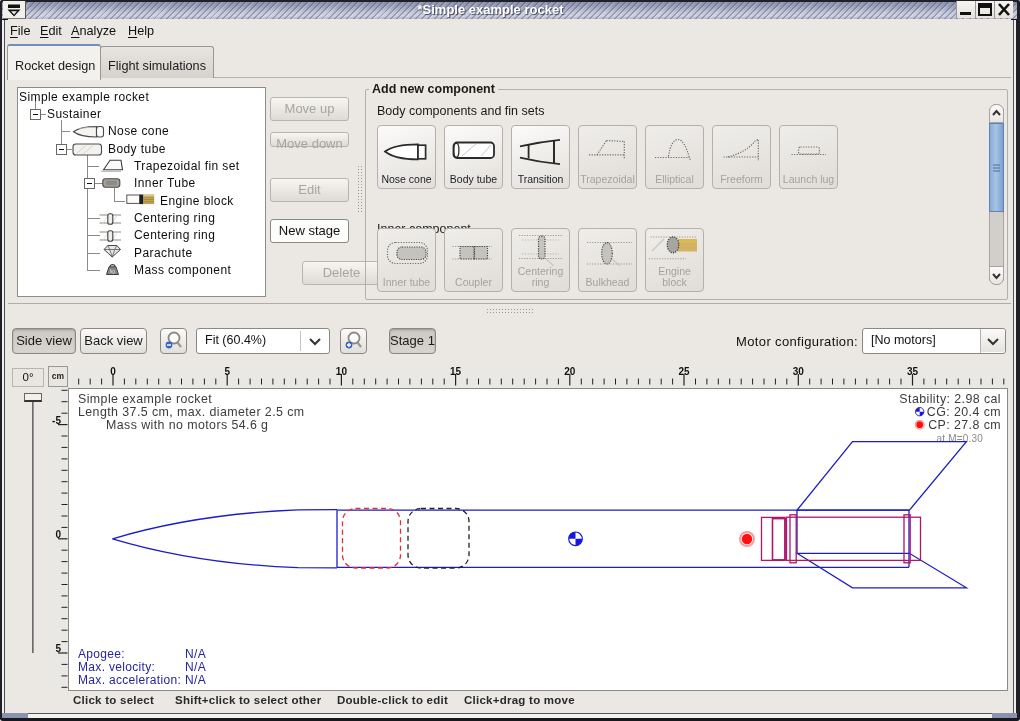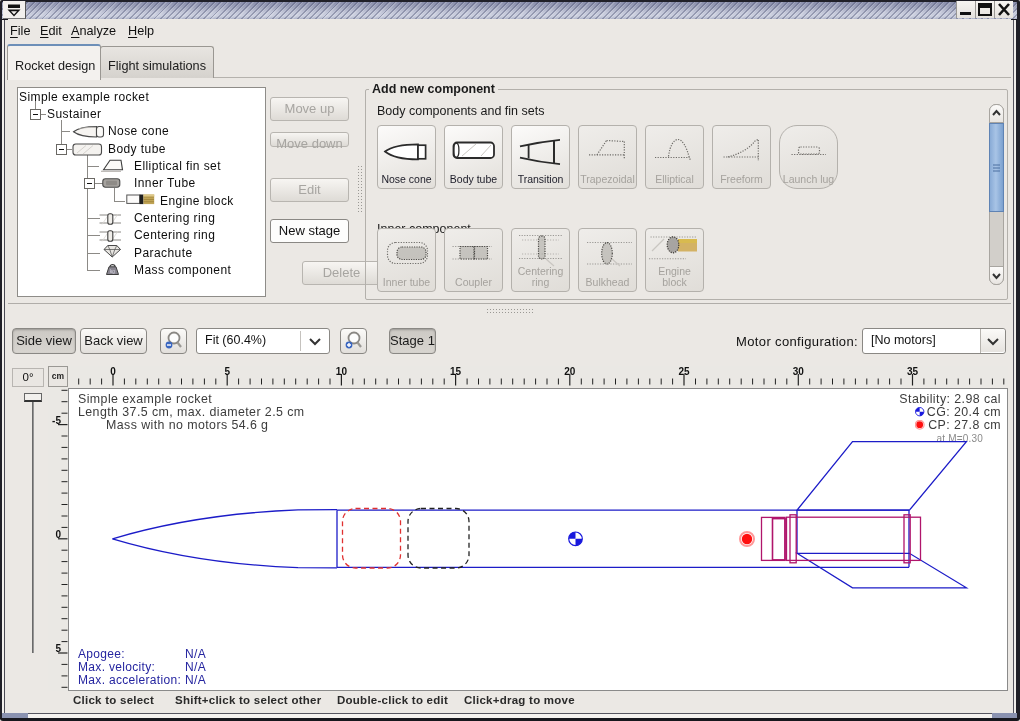--- a/index.html
+++ b/index.html
@@ -71,20 +71,21 @@
   <div class="abs" id="frame-top"></div>
   <div class="abs" id="frame-left"></div>
   <div class="abs" id="frame-right"></div>
   <div class="abs" id="frame-accl"></div>
   <div class="abs" id="frame-accr"></div>
   <div class="abs" id="frame-bottom"></div>
 
   <div class="abs" id="titlebar">
       <div class="stripes"></div>
     </div>
+  <div class="abs" id="title-text">*Simple example rocket</div>
   <div class="abs" id="sysbtn">
     <svg width="22" height="17">
         <rect x="5" y="3.5" width="12" height="3.5" fill="#111"></rect>
         <path d="M4.5 8.5 L17.5 8.5 L11 15.5 Z" fill="#111"></path>
         <path d="M8 10.3 L14 10.3 L11 13.5 Z" fill="#f2f0ed"></path>
       </svg>
   </div>
   <div class="abs winbtn" style="left:956px;"><svg width="18" height="17">
         <rect x="3" y="11" width="11" height="3" fill="#111"></rect>
       </svg></div>
@@ -127,21 +128,21 @@
     <div class="tline" style="left:87px;top:270px;width:13px;height:1px;"></div>
 
     <div class="ebox" style="left:30px;top:109px;"></div>
     <div class="ebox" style="left:56px;top:144px;"></div>
     <div class="ebox" style="left:84px;top:178px;"></div>
 
     <div class="trow" style="left:19px;top:90px;">Simple example rocket</div>
     <div class="trow" style="left:47px;top:107px;">Sustainer</div>
     <div class="trow" style="left:108px;top:124px;">Nose cone</div>
     <div class="trow" style="left:108px;top:142px;">Body tube</div>
-    <div class="trow" style="left:134px;top:159px;">Elliptical fin set</div>
+    <div class="trow" style="left:134px;top:159px;">Trapezoidal fin set</div>
     <div class="trow" style="left:134px;top:176px;">Inner Tube</div>
     <div class="trow" style="left:160px;top:194px;">Engine block</div>
     <div class="trow" style="left:134px;top:211px;">Centering ring</div>
     <div class="trow" style="left:134px;top:228px;">Centering ring</div>
     <div class="trow" style="left:134px;top:246px;">Parachute</div>
     <div class="trow" style="left:134px;top:263px;">Mass component</div>
 
     <svg class="abs" style="left:72px;top:125px;" width="33" height="14">
       <path d="M1.5 6.8 C7 2.5 15 1.5 24.5 1.5 L24.5 12 C15 12 7 11 1.5 6.8 Z" fill="#f6f4f1" stroke="#4a4a4a" stroke-width="1.1"></path>
       <rect x="24.5" y="1.5" width="7" height="10.5" rx="2.5" fill="#fbfaf8" stroke="#4a4a4a" stroke-width="1.1"></rect>
@@ -245,21 +246,21 @@
     <div class="cbtn dis" style="left:712px;top:125px;">
       <svg class="abs" style="left:0;top:0;" width="57" height="62">
         <g fill="none" stroke="#6e6c68" stroke-width="1.2" stroke-dasharray="1.2 1.4">
           <path d="M10.5 31 L45.5 31"></path>
           <path d="M15 31 C 26 28, 36 23, 42 15 L45 13.5"></path>
           <path d="M45.3 14 L45.3 35"></path>
         </g>
       </svg>
       <div class="lbl">Freeform</div>
     </div>
-    <div class="cbtn dis" style="left:779px;top:125px;border-radius:18px;">
+    <div class="cbtn dis" style="left:779px;top:125px;">
       <svg class="abs" style="left:0;top:0;" width="57" height="62">
         <g fill="none" stroke="#6e6c68" stroke-width="1.2" stroke-dasharray="1.2 1.4">
           <path d="M11.5 28.5 L46 28.5"></path>
           <rect x="18.5" y="21" width="21" height="7" rx="2"></rect>
         </g>
       </svg>
       <div class="lbl">Launch lug</div>
     </div>
     <div class="cbtn dis" style="left:377px;top:228px;">
       <svg class="abs" style="left:0;top:0;" width="57" height="62">

